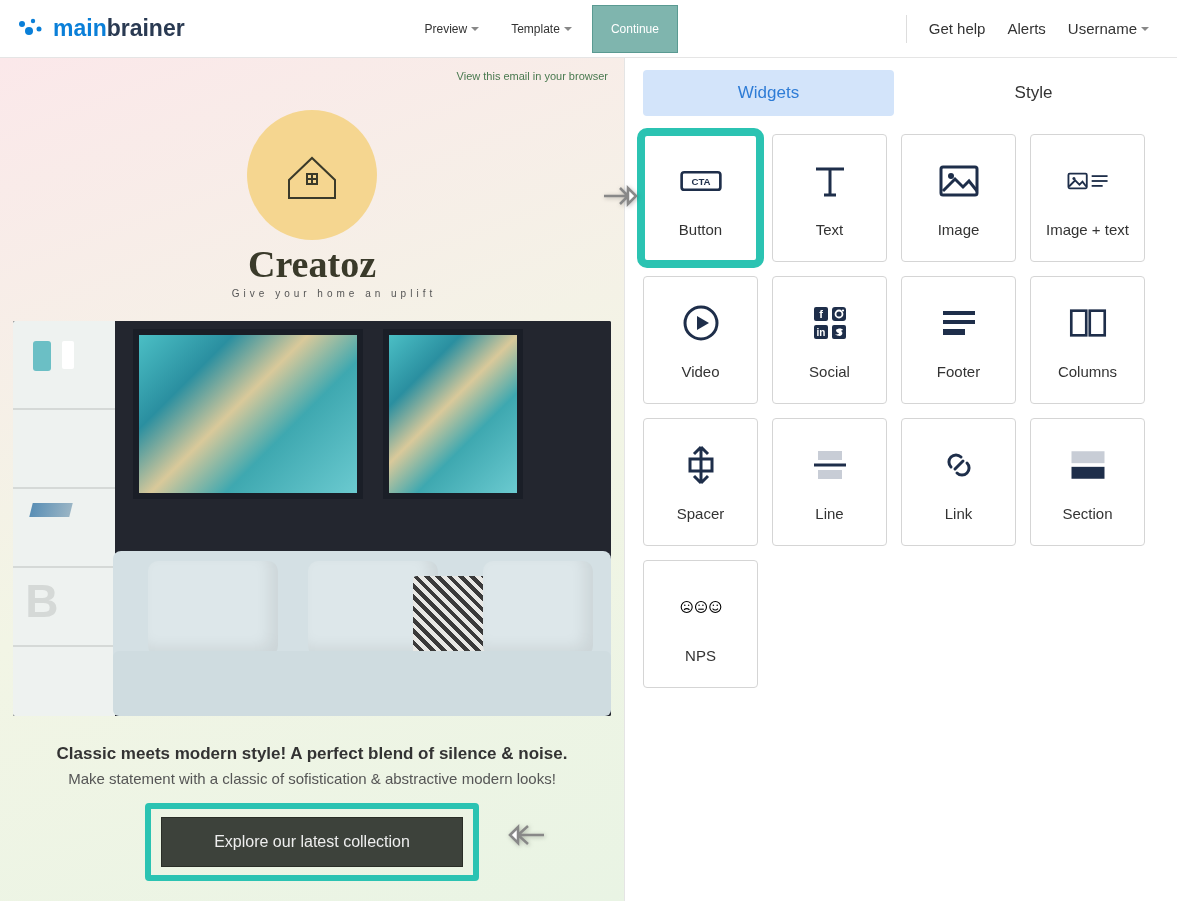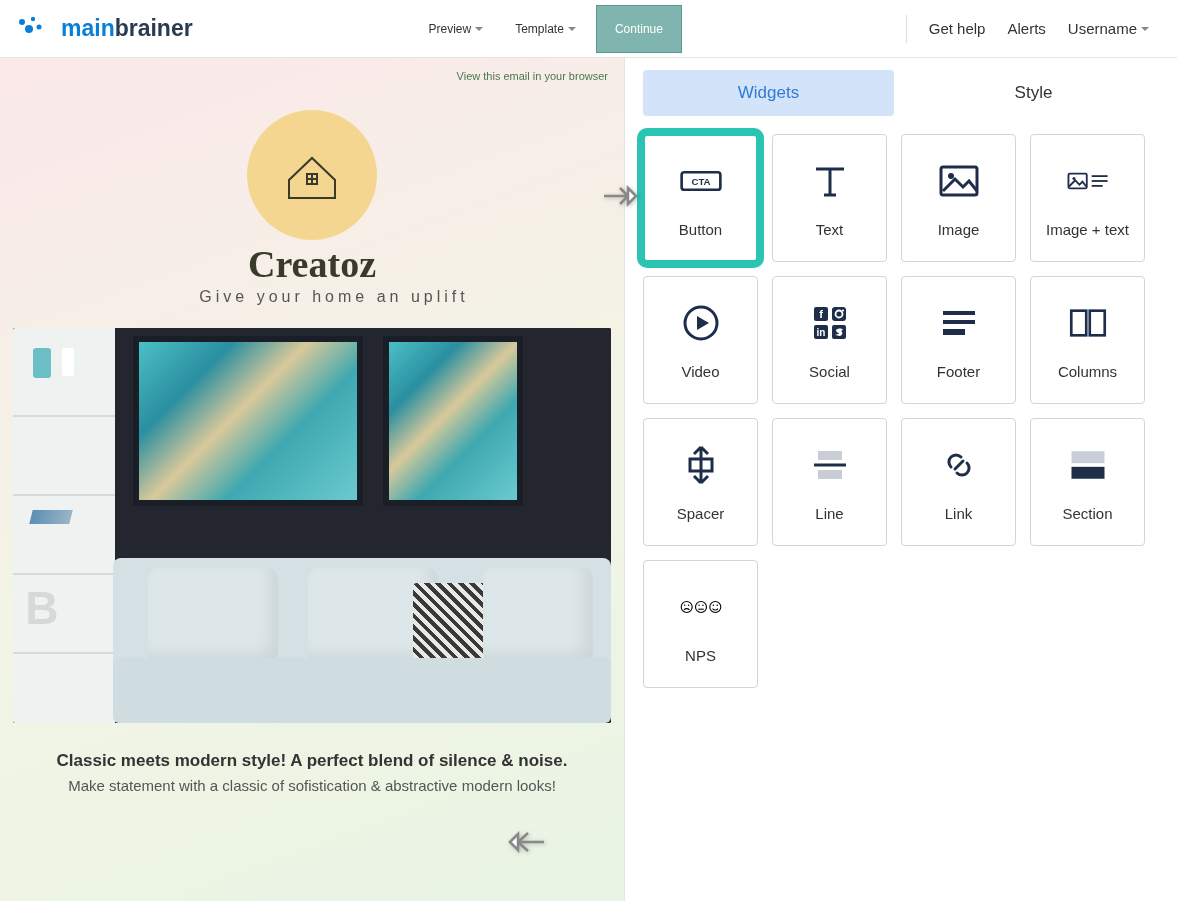--- a/index.html
+++ b/index.html
@@ -1,41 +1,41 @@
 <!DOCTYPE html>
 <html><head>
 <meta charset="utf-8">
 <style>
 * { box-sizing: border-box; margin: 0; padding: 0; }
 body { font-family: -apple-system, BlinkMacSystemFont, "Segoe UI", Arial, sans-serif; background: #fff; width: 1177px; height: 901px; overflow: hidden; }
 
 
 .header { display: flex; align-items: center; height: 58px; border-bottom: 1px solid #e5e5e5; padding: 0 16px; }
-.logo { display: flex; gap: 17px; }
+.logo { display: flex; align-items: center; gap: 9px; }
 .logo-dots { position: relative; width: 28px; height: 24px; }
 .logo-text { font-size: 23px; font-weight: 700; }
 .logo-main { color: #0a7fd8; }
 .logo-brainer { color: #2a3a52; }
 .nav-center { margin-left: auto; display: flex; gap: 8px; }
 .nav-item { padding: 8px 12px; font-size: 12px; color: #333; cursor: pointer; display: flex; align-items: center; gap: 4px; }
 .nav-continue { background: #7fb5ae; border: 1px solid #5a9a92; color: #fff; padding: 16px 18px; }
 .dropdown-caret { width: 0; height: 0; border-left: 4px solid transparent; border-right: 4px solid transparent; border-top: 4px solid #888; }
 .nav-right { margin-left: auto; display: flex; gap: 22px; align-items: center; font-size: 15px; color: #333; padding-right: 12px; }
 .nav-right .divider { width: 1px; height: 28px; background: #ddd; }
 .nav-right-item { cursor: pointer; display: flex; align-items: center; gap: 4px; }
 
 
 .main { display: flex; height: calc(901px - 58px); }
 .canvas { width: 625px; background: linear-gradient(160deg, #fbe8ea 0%, #f2f5e5 55%, #e9f4e4 100%); padding: 8px; position: relative; border-right: 1px solid #e5e5e5; }
 .browser-link { text-align: right; font-size: 11px; color: #4a7a50; padding: 4px 8px; }
 .logo-block { display: flex; flex-direction: column; align-items: center; margin-top: 24px; }
 .house-badge { width: 130px; height: 130px; background: #f5d690; border-radius: 50%; display: flex; align-items: center; justify-content: center; position: relative; }
 .house-svg { width: 70px; height: 70px; }
 .brand { font-family: "Brush Script MT", cursive; font-size: 38px; color: #3a3a2a; margin-top: 2px; font-weight: 700; }
-.brand-sub { font-size: 16px; letter-spacing: 4px; color: #555; margin-top: 2px; padding-left: 44px; }
+.brand-sub { font-size: 10px; letter-spacing: 4px; color: #555; margin-top: 2px; padding-left: 44px; }
 .hero-img { margin: 22px 5px 0; height: 395px; background: #1a1e27; border-radius: 2px; position: relative; overflow: hidden; }
 .wall { position: absolute; inset: 0; background: #23262f; }
 .shelf { position: absolute; left: 0; top: 0; bottom: 0; width: 102px; background: #eef2f0; }
 .shelf-line { position: absolute; left: 0; right: 0; height: 2px; background: #d5d9d7; }
 .shelf-item { position: absolute; }
 .painting { position: absolute; background: linear-gradient(135deg, #4bbfc5 0%, #2a8fa0 25%, #d9c99a 45%, #3ea8b0 65%, #6bcad0 100%); border: 6px solid #1a1e27; }
 .sofa { position: absolute; bottom: 0; left: 100px; right: 0; height: 180px; }
 .sofa-back { position: absolute; bottom: 55px; left: 0; right: 0; height: 110px; background: #d4e0e4; border-radius: 8px 8px 0 0; }
 .cushion { position: absolute; bottom: 60px; width: 130px; height: 95px; background: #dde7ea; border-radius: 10px; box-shadow: inset -8px -8px 15px rgba(0,0,0,0.08); }
 .pillow-pattern { position: absolute; bottom: 60px; width: 75px; height: 80px; background: repeating-linear-gradient(45deg, #3a3a3a 0 4px, #e8e8e5 4px 8px); border-radius: 4px; }
@@ -141,20 +141,23 @@
         <div class="pillow-pattern" style="left:300px"></div>
         <div class="cushion" style="left:370px;width:110px"></div>
         <div class="sofa-seat"></div>
       </div>
     </div>
 
     <div class="headline">Classic meets modern style! A perfect blend of silence &amp; noise.</div>
     <div class="subtext">Make statement with a classic of sofistication &amp; abstractive modern looks!</div>
 
     <div class="cta-wrap">
+      <div class="cta-highlight">
+        <div class="cta-button">Explore our latest collection</div>
+      </div>
       <div class="ptr-arrow" style="position:absolute;right:70px;top:18px">
         <svg width="40" height="28" viewBox="0 0 40 28">
             <path d="M38 14 L12 14 M12 14 L22 5 M12 14 L22 23 M4 14 L12 6 L12 22 Z" stroke="#888" stroke-width="2.5" fill="#fff"></path>
           </svg>
       </div>
     </div>
   </div>
 
   <div class="panel">
     <div class="tabs">

